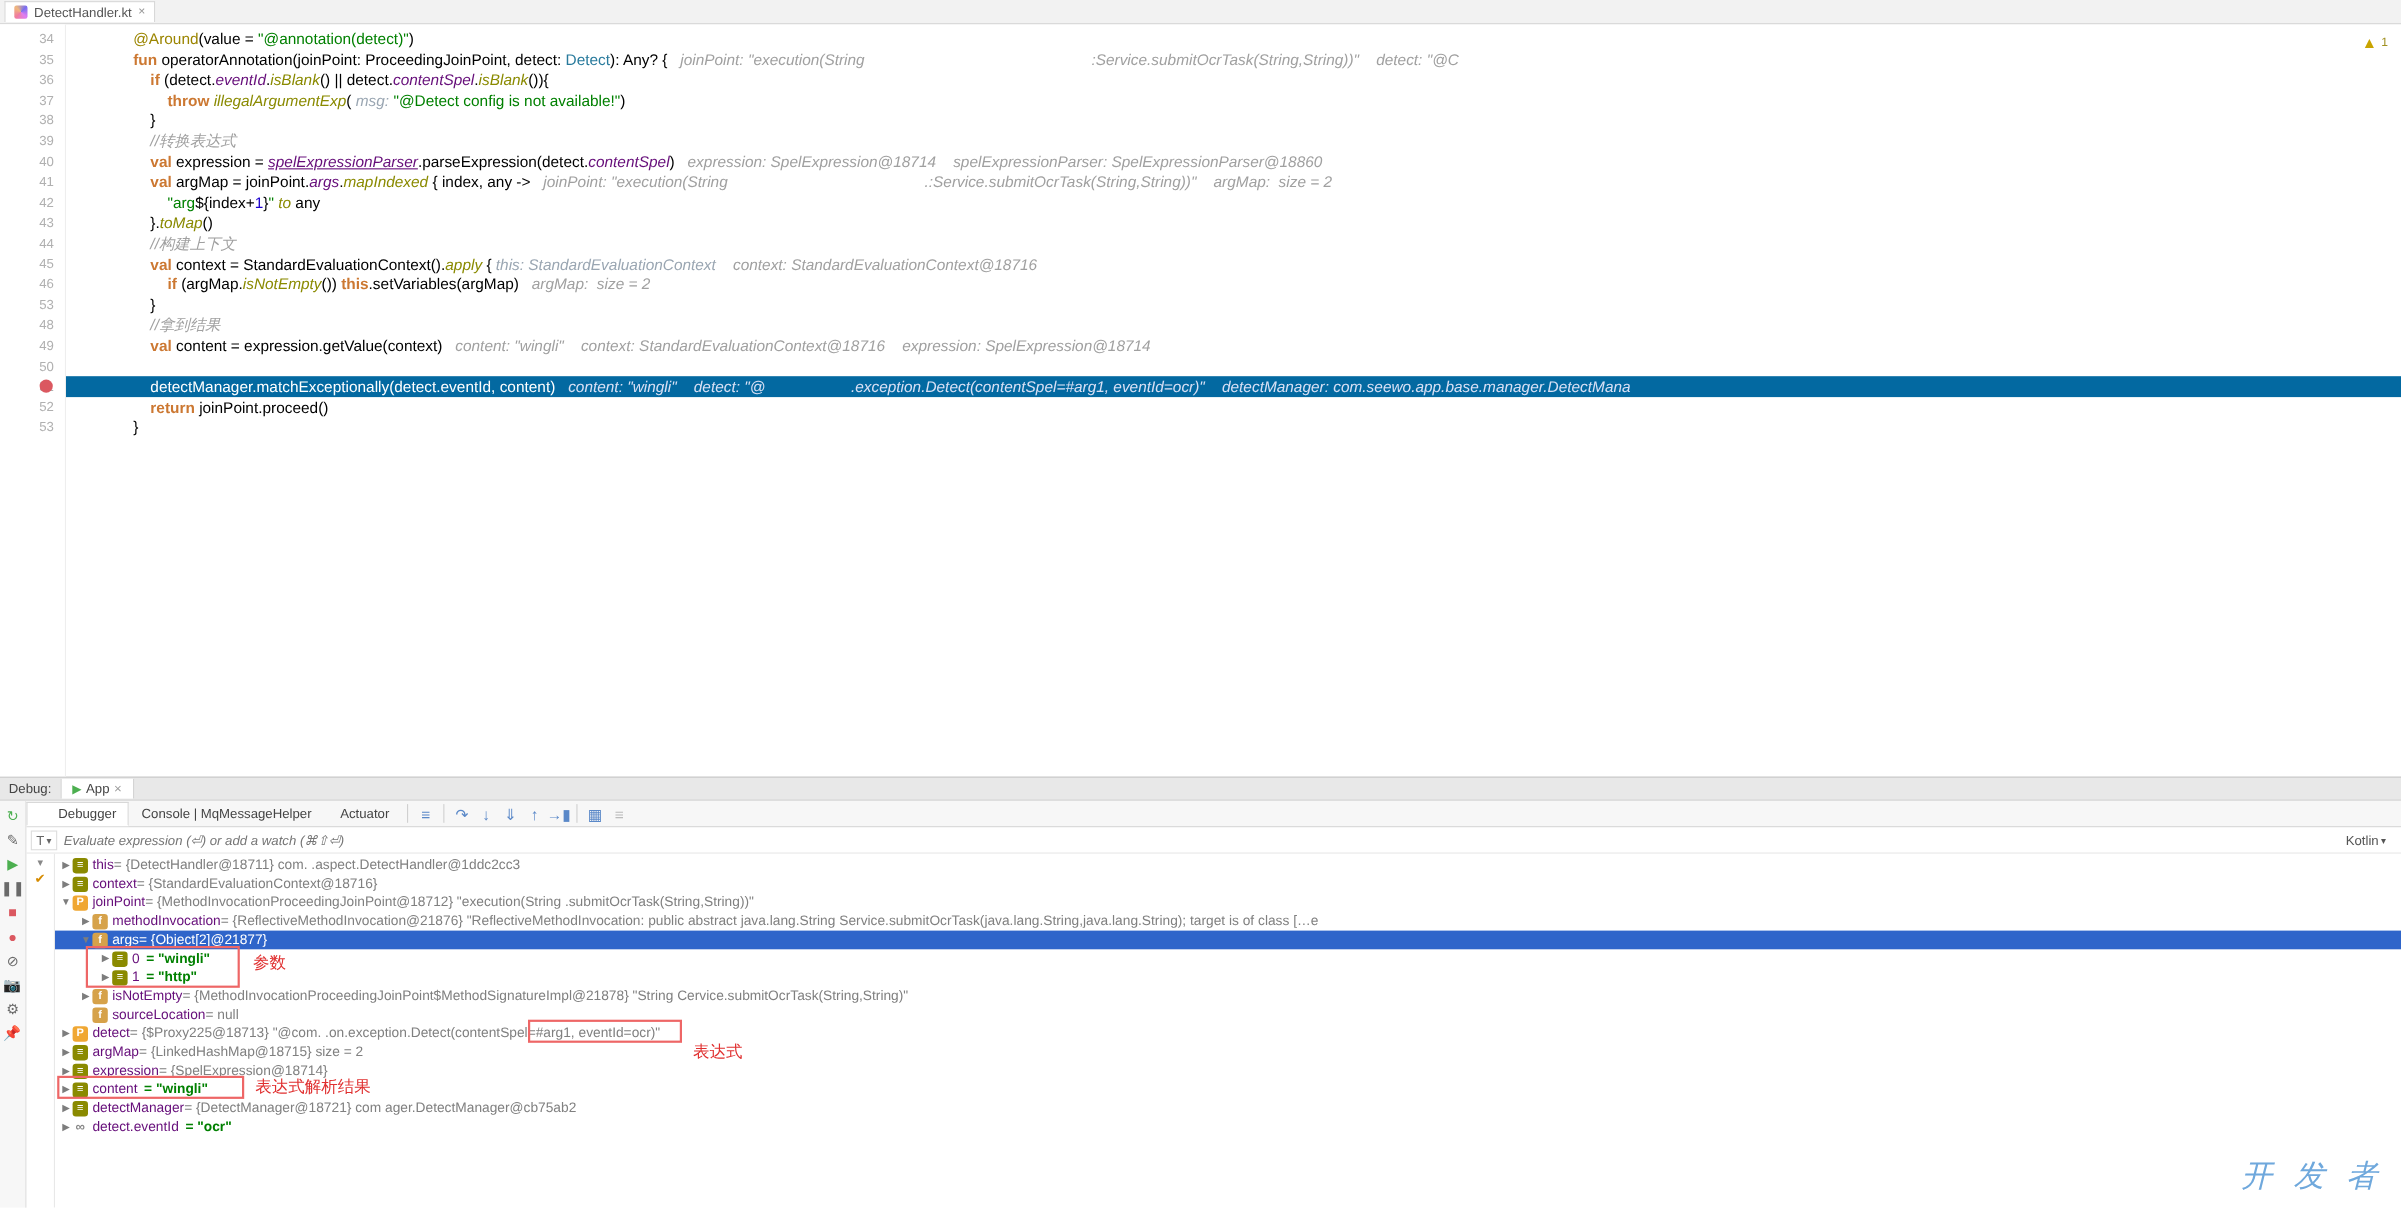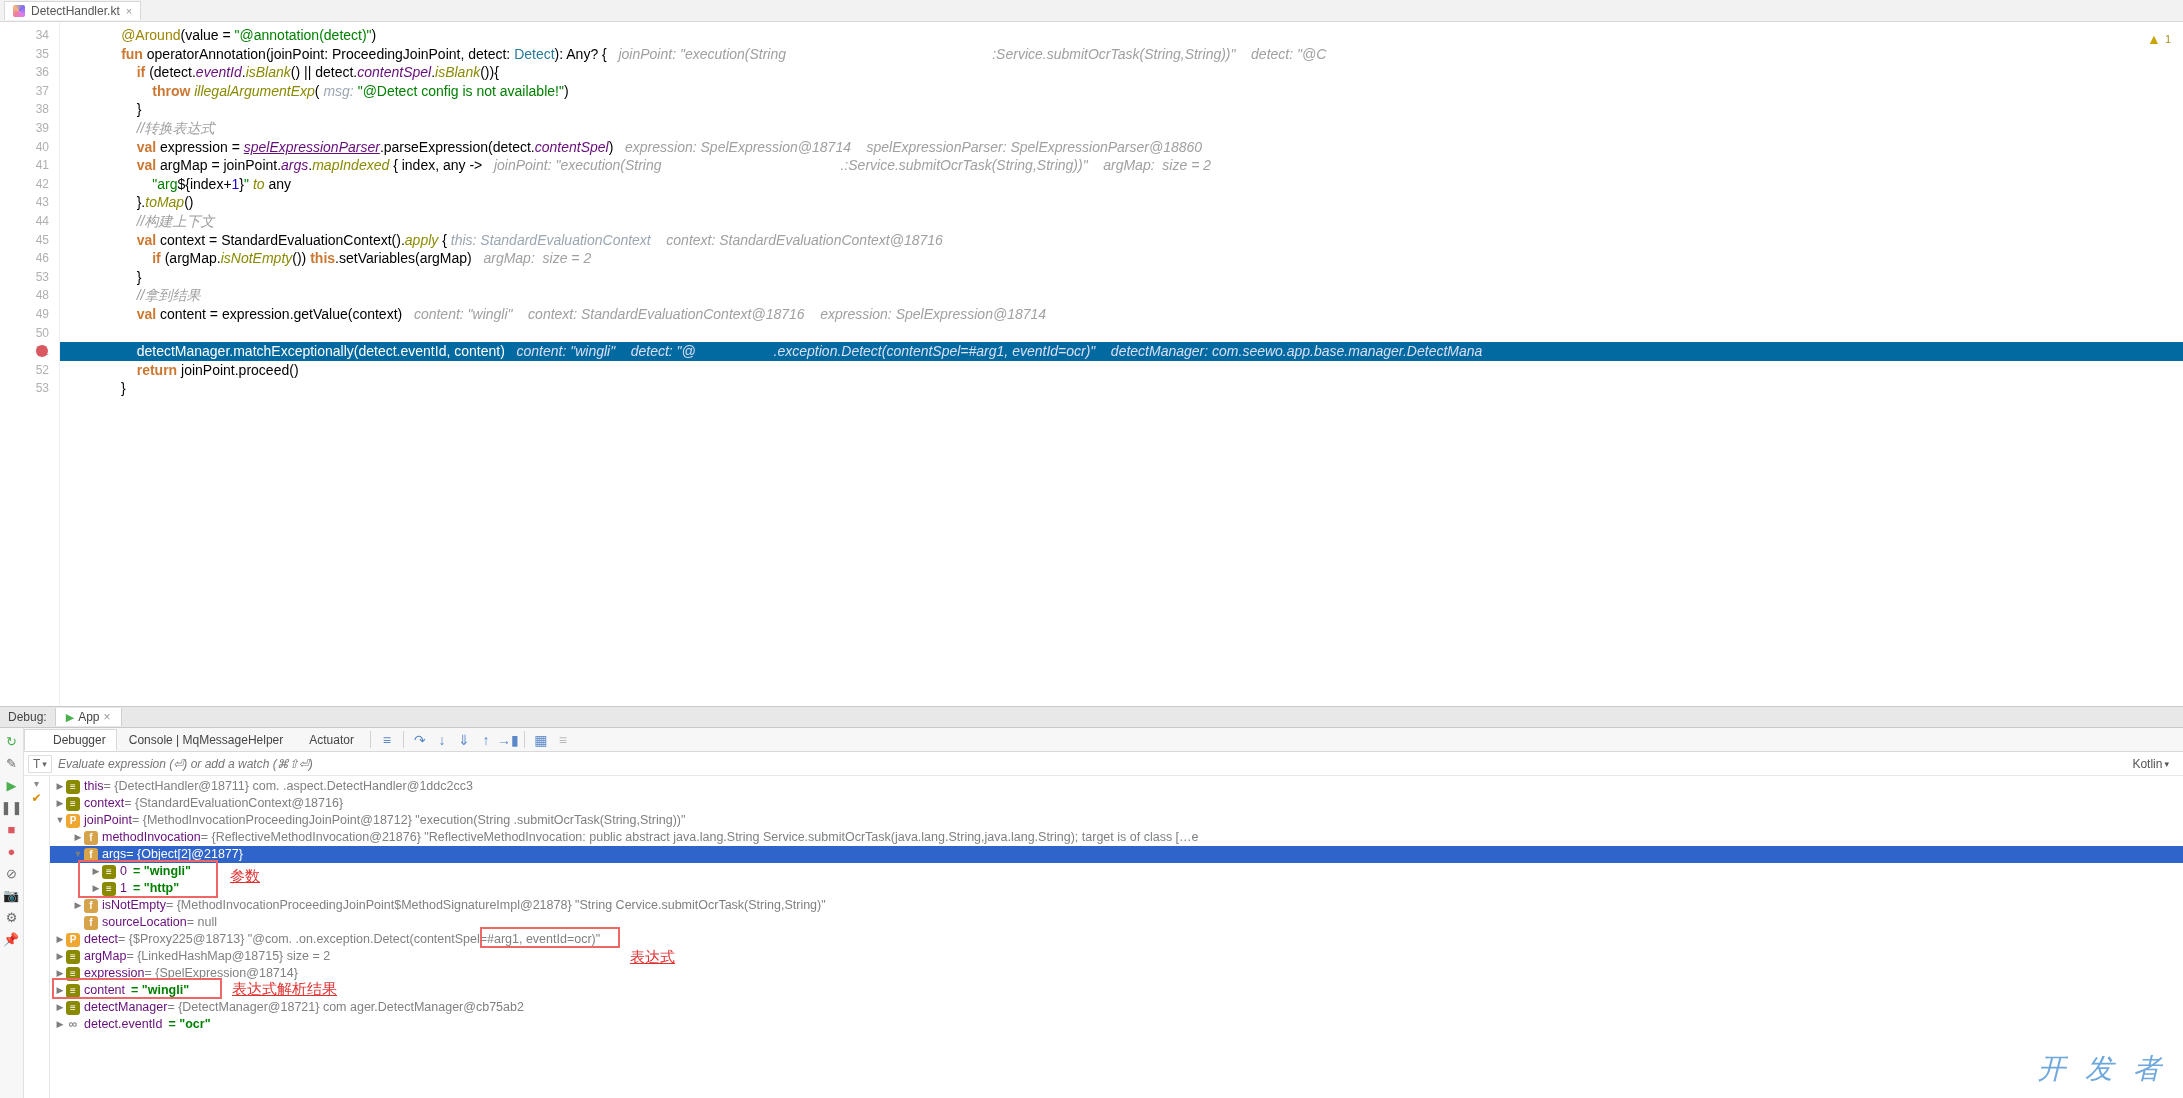--- a/index.html
+++ b/index.html
@@ -74,21 +74,21 @@
 .badge.link { background: none; color:#888; font-size:12px; }
 .vrow .name { color: #660e7a; }
 .vrow .eq { color: #444; padding: 0 3px; }
 .vrow .val-gray { color: #808080; }
 .vrow .val-str { color: #008000; font-weight: 600; }
 .vrow.sel { background: #2f65ca; color: #fff; }
 .vrow.sel .name, .vrow.sel .eq, .vrow.sel .val-gray, .vrow.sel .badge.e { color: #fff; background:#2f65ca00; }
 .indent { display: inline-block; }
 
 .callout { position: absolute; border: 2px solid #e66; color: #e03030; font-size: 14px; pointer-events: none; }
-.callout-label { position: absolute; color: #e03030; font-size: 15px; font-weight: 500; pointer-events: none; text-decoration: underline; }
+.callout-label { position: absolute; color: #e03030; font-size: 15px; font-weight: 500; pointer-events: none; }
 
 .watermark { position: absolute; right: 16px; bottom: 10px; font-size: 28px; letter-spacing: 6px; color: #6fa8dc; font-style: italic; font-family: "Georgia", serif; }
 </style>
 </head>
 <body>
 
 <div class="root">
 
   <div class="tabs">
     <div class="tab">

